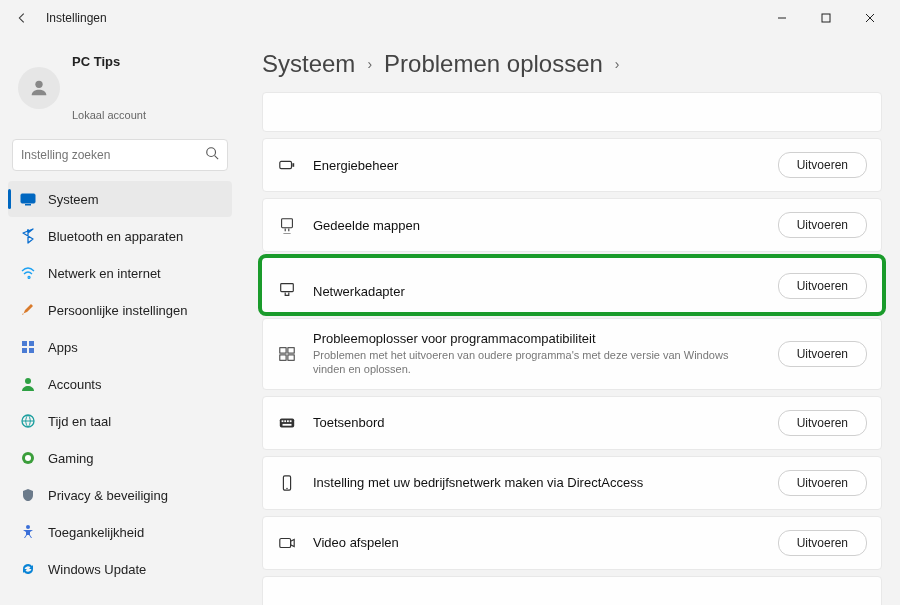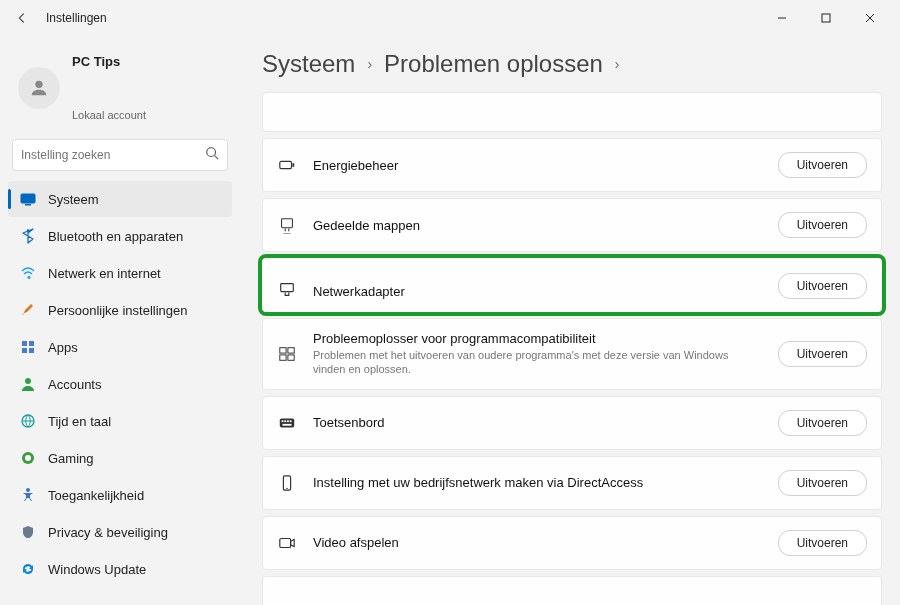--- a/index.html
+++ b/index.html
@@ -170,33 +170,33 @@
             <svg viewBox="0 0 16 16" width="16" height="16">
               <circle cx="8" cy="8" r="6" fill="#3b9e3b"></circle>
               <circle cx="8" cy="8" r="3" fill="#fff"></circle>
             </svg>
           </span>
         <span>Gaming</span>
       </div>
       <div class="nav-item">
         <span class="icon">
             <svg viewBox="0 0 16 16" width="16" height="16">
+              <path d="M8 2l5 2v4c0 4-3 6-5 6s-5-2-5-6V4z" fill="#6b7a8a"></path>
+            </svg>
+          </span>
+        <span>Privacy &amp; beveiliging</span>
+      </div>
+      <div class="nav-item">
+        <span class="icon">
+            <svg viewBox="0 0 16 16" width="16" height="16">
               <circle cx="8" cy="3" r="2" fill="#3a6fd8"></circle>
               <path d="M3 6h10l-3 2v3l2 3h-1l-2-3h-2l-2 3H4l2-3V8z" fill="#3a6fd8"></path>
             </svg>
           </span>
         <span>Toegankelijkheid</span>
-      </div>
-      <div class="nav-item">
-        <span class="icon">
-            <svg viewBox="0 0 16 16" width="16" height="16">
-              <path d="M8 2l5 2v4c0 4-3 6-5 6s-5-2-5-6V4z" fill="#6b7a8a"></path>
-            </svg>
-          </span>
-        <span>Privacy &amp; beveiliging</span>
       </div>
       <div class="nav-item">
         <span class="icon">
             <svg viewBox="0 0 16 16" width="16" height="16">
               <path d="M3 8a5 5 0 019-3l1-1v4h-4l1.5-1.5A3.5 3.5 0 004.5 8M13 8a5 5 0 01-9 3l-1 1V8h4l-1.5 1.5A3.5 3.5 0 0011.5 8" fill="#0a84d6"></path>
             </svg>
           </span>
         <span>Windows Update</span>
       </div>
     </div>

